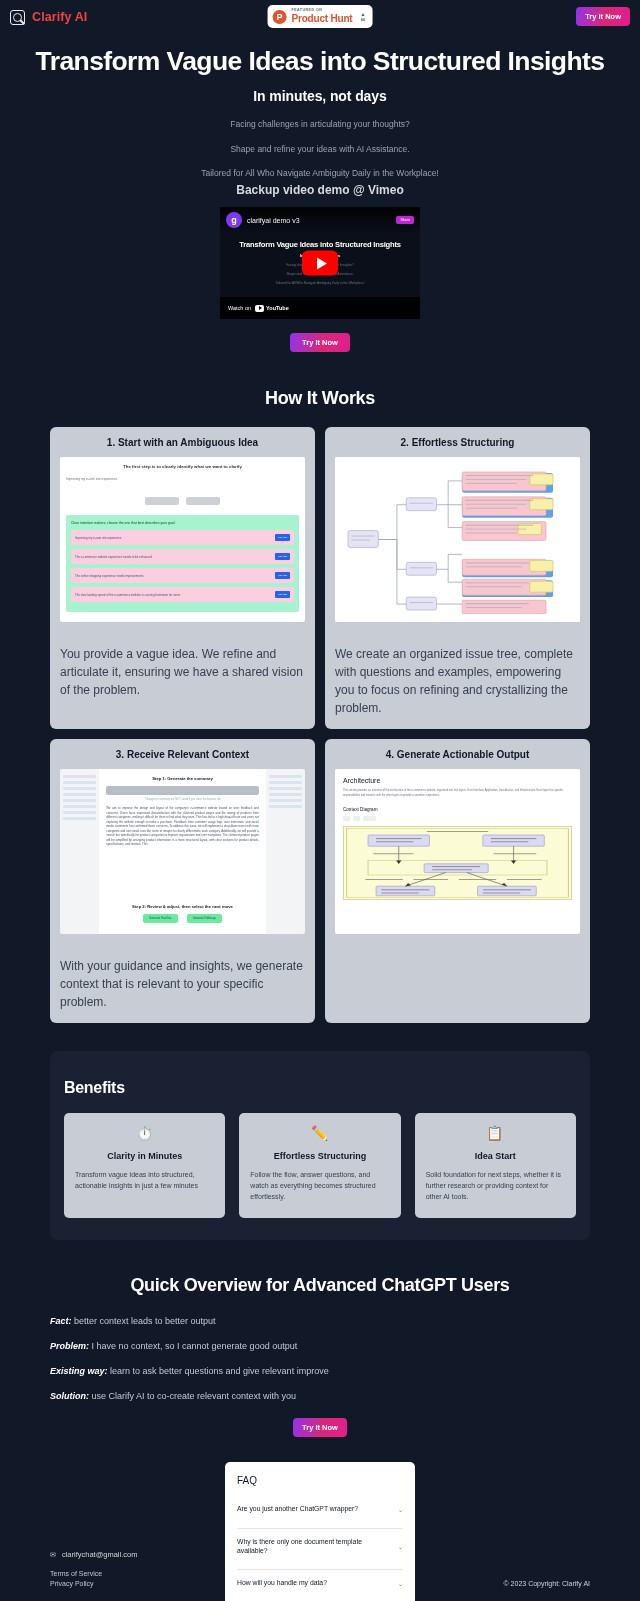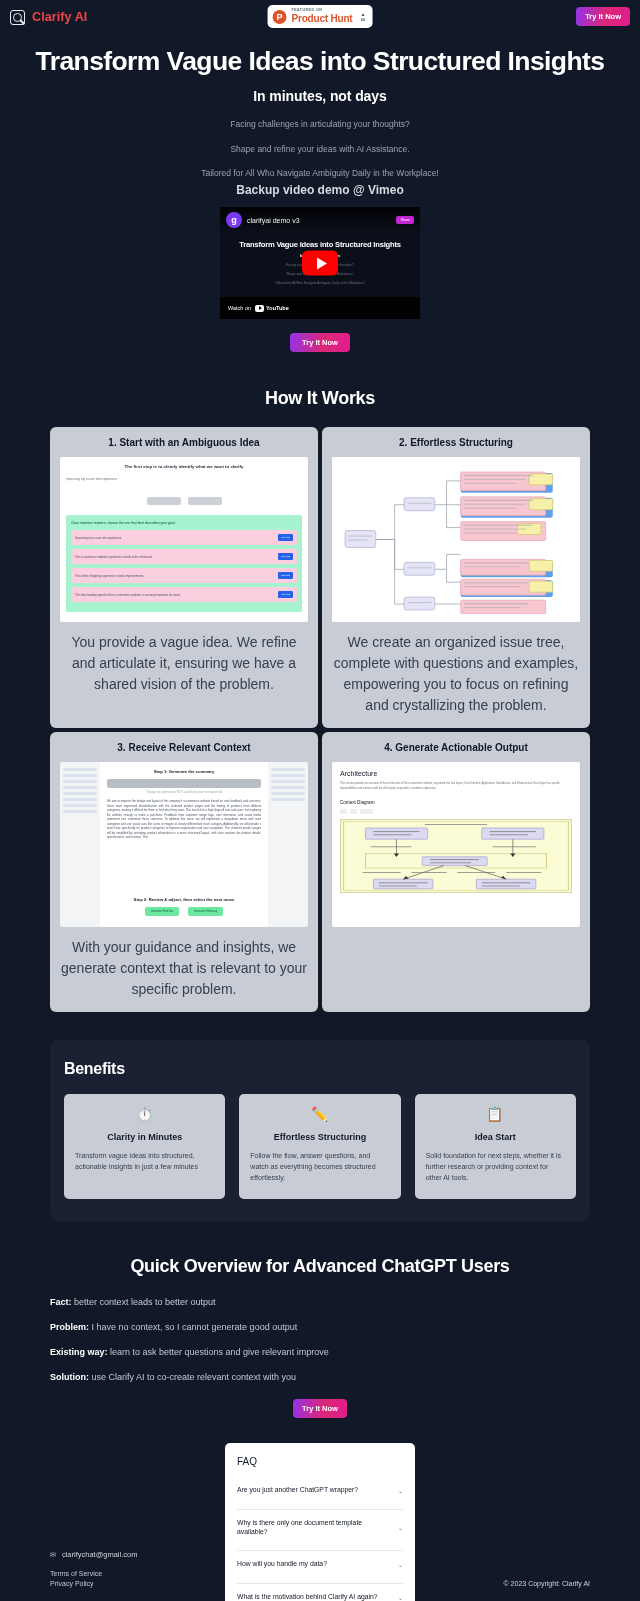--- a/index.html
+++ b/index.html
@@ -139,38 +139,38 @@
   }
   .hero-cta { text-align: center; margin-top: 12px; }
   .hero-cta .btn-pink { font-size: 7.5px; padding: 5px 12px; }
 
   
   .section-title {
     text-align: center; font-size: 18px; font-weight: 700; color: #fff;
     margin-top: 36px; letter-spacing: -.3px;
   }
   .cards-grid {
-    display: grid; grid-template-columns: 1fr 1fr; gap: 4px;
+    display: grid; grid-template-columns: 1fr 1fr; gap: 10px;
     padding: 0 50px; margin-top: 18px;
   }
   .hiw-card {
     background: #c8ccd4; border-radius: 6px; padding: 10px 10px 12px;
     display: flex; flex-direction: column;
   }
   .hiw-title {
     text-align: center; font-size: 10px; font-weight: 700;
     color: #111827; margin-bottom: 9px;
   }
   .hiw-shot {
     background: #fff; border-radius: 2px; overflow: hidden;
     height: 165px; position: relative;
   }
   .hiw-desc {
-    font-size: 14px; color: #374151; text-align: center;
-    line-height: 1.5; margin-top: 10px;
+    font-size: 12px; color: #374151; text-align: left;
+    line-height: 1.5; margin-top: 23px;
   }
 
   
   .m1 { padding: 7px 6px; font-size: 3.4px; color: #1f2937; }
   .m1-h { text-align: center; font-weight: 700; font-size: 4.4px; margin-bottom: 8px; }
   .m1-sub { font-size: 3.2px; color: #6b7280; margin-bottom: 16px; }
   .m1-btns { display: flex; gap: 7px; justify-content: center; margin-bottom: 10px; }
   .m1-btn { background: #cdd1d7; border-radius: 2px; width: 34px; height: 8px; }
   .m1-green { background: #a7f3d0; border-radius: 2px; padding: 6px 5px; }
   .m1-green-h { font-size: 3.4px; color: #064e3b; margin-bottom: 5px; }
@@ -211,38 +211,38 @@
     background: #fbfbd6; border: 1px solid #d6d6a8; margin-top: 5px;
     height: 74px; position: relative; overflow: hidden;
   }
   .m4-diagram svg { width: 100%; height: 100%; }
 
   
   .benefits {
     margin: 28px 50px 0; background: #1a2133; border-radius: 8px;
     padding: 20px 14px 22px;
   }
-  .benefits h3 { font-size: 16px; font-weight: 700; color: #fff; letter-spacing: -.3px; }
+  .benefits h3 { font-size: 16px; font-weight: 700; color: #fff; letter-spacing: -.3px; margin-top: 8px; }
   .ben-grid { display: grid; grid-template-columns: 1fr 1fr 1fr; gap: 14px; margin-top: 16px; }
   .ben-card {
     background: #c8ccd4; border-radius: 5px; padding: 13px 11px 15px;
     text-align: center;
   }
   .ben-icon { font-size: 14px; line-height: 1; }
   .ben-title { font-size: 9px; font-weight: 700; color: #111827; margin-top: 11px; }
   .ben-body { font-size: 7px; color: #374151; line-height: 1.55; margin-top: 9px; text-align: left; }
 
   
   .qo-title {
     text-align: center; font-size: 18px; font-weight: 700; color: #fff;
     margin-top: 35px; letter-spacing: -.3px;
   }
   .qo-list { padding: 0 50px; margin-top: 20px; }
   .qo-row { font-size: 9px; color: #c3c8d2; margin-bottom: 15px; }
-  .qo-row b { color: #fff; font-weight: 700; }
+  .qo-row b { color: #fff; font-weight: 700; font-style: italic; }
   .qo-cta { text-align: center; margin-top: 3px; }
 
   
   .faq {
     width: 190px; margin: 25px auto 0; background: #fff;
     border-radius: 5px; padding: 13px 12px 10px;
   }
   .faq h4 { font-size: 10px; font-weight: 400; color: #111827; }
   .faq-item {
     display: flex; align-items: center; justify-content: space-between;

